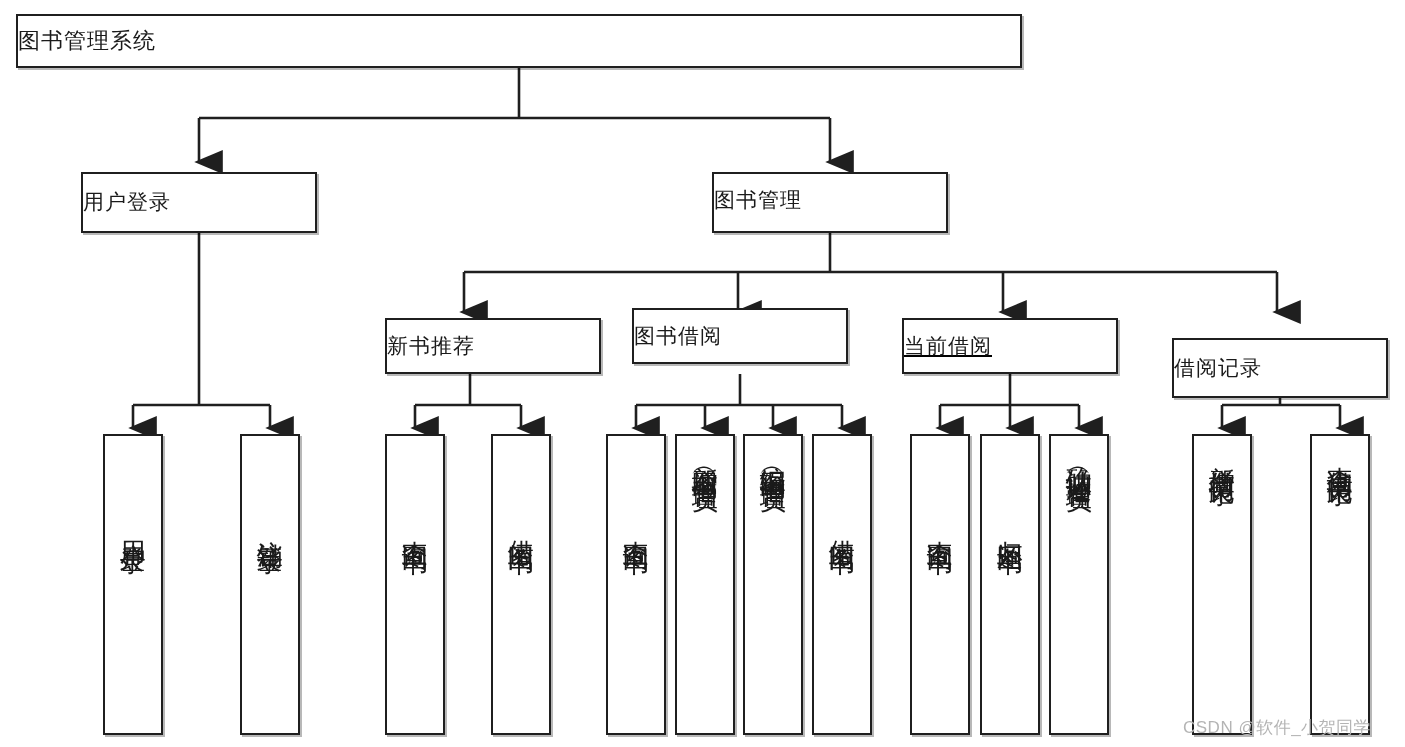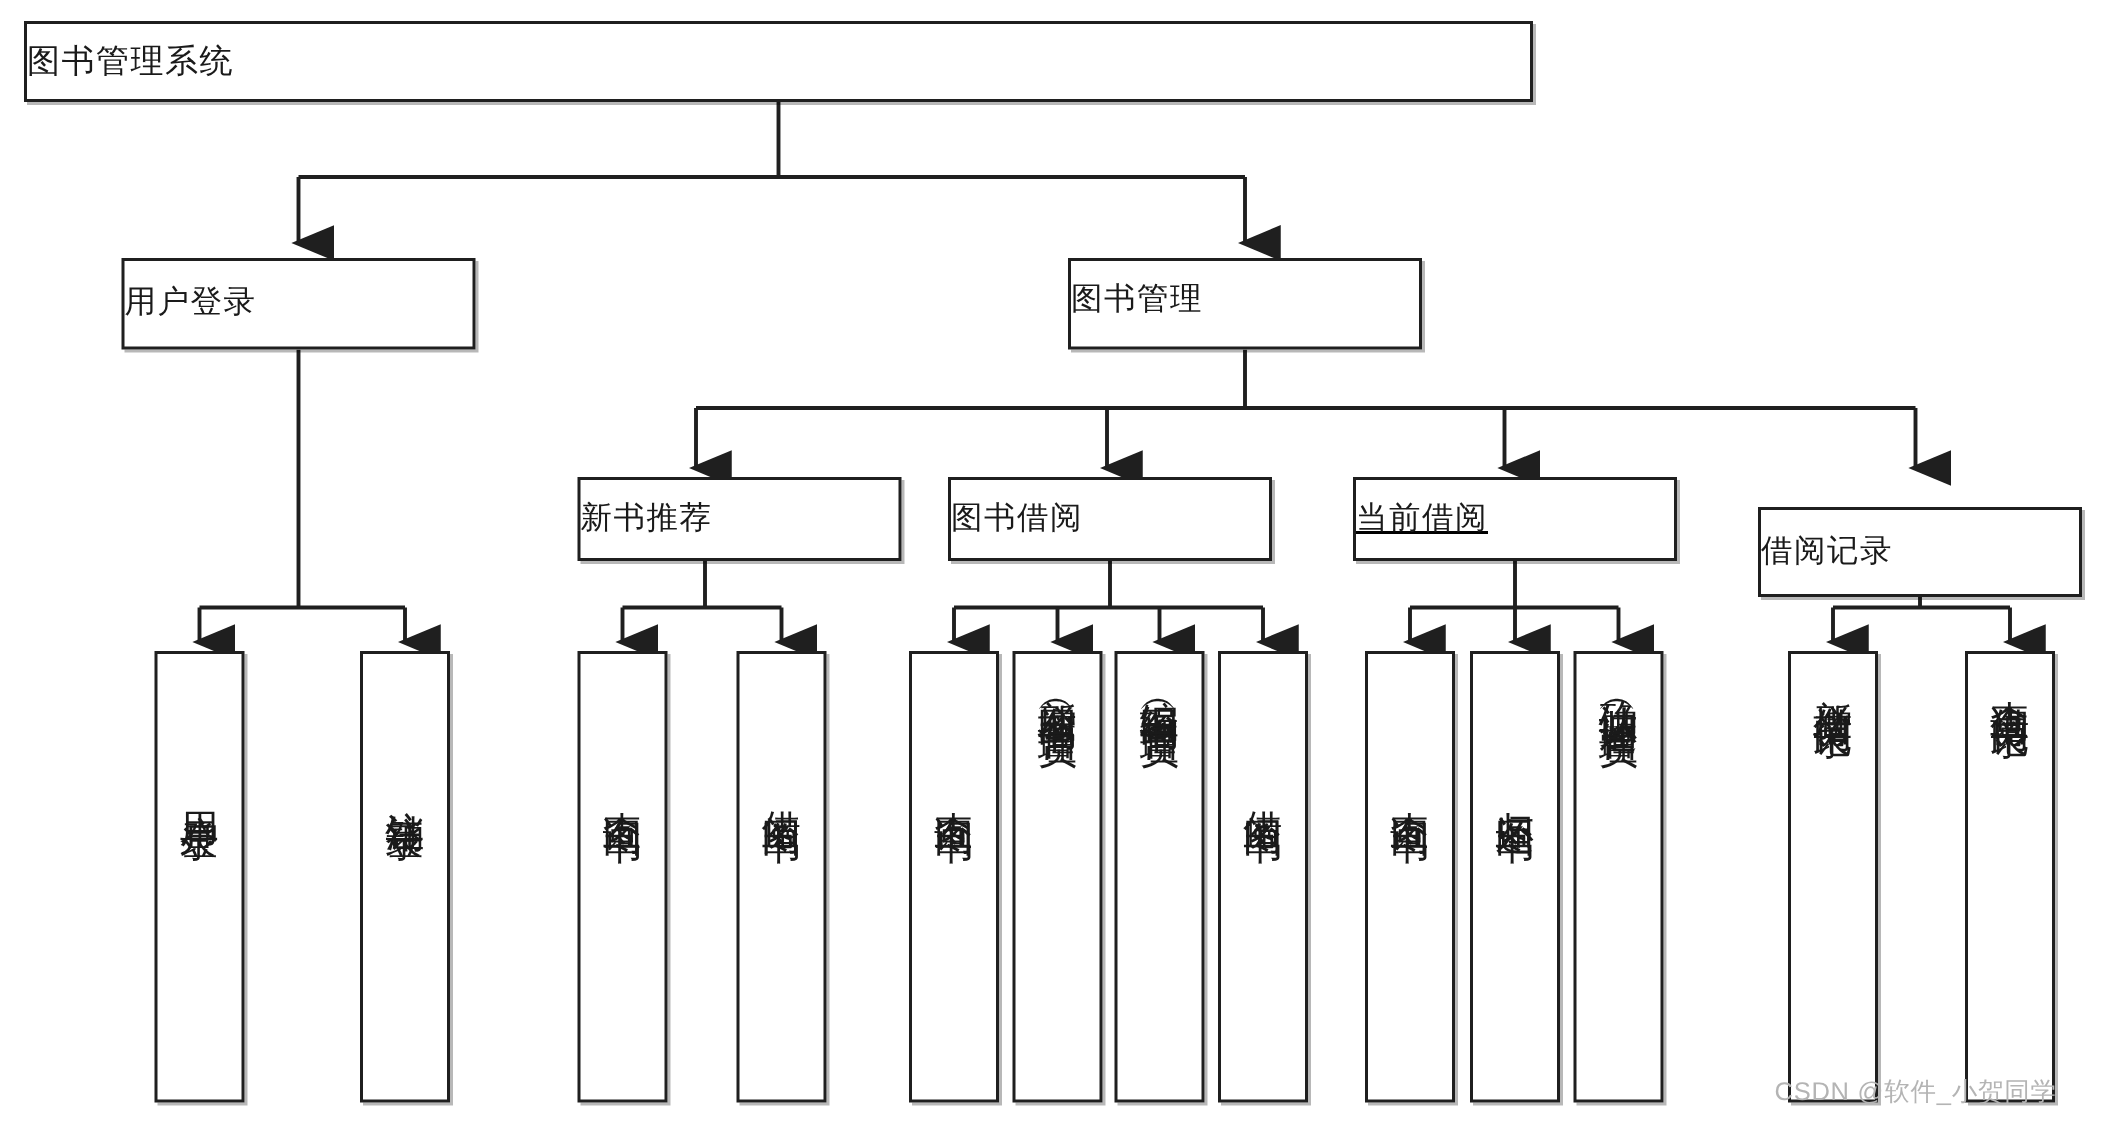--- a/index.html
+++ b/index.html
@@ -145,21 +145,21 @@
   </div>
 
   <div class="node horizontal" style="left:712px; top:172px; width:236px; height:61px;font-family:Liberation Mono, monospace;">
     <span class="node-label">图书管理</span>
   </div>
 
   <div class="node horizontal" style="left:362px; top:318px; width:216px; height:56px;margin-left:23px;">
     <span class="node-label">新书推荐</span>
   </div>
 
-  <div class="node horizontal" style="left:632px; top:318px; width:216px; height:56px;">
+  <div class="node horizontal" style="left:632px; top:308px; width:216px; height:56px;">
     <span class="node-label">图书借阅</span>
   </div>
 
   <div class="node horizontal" style="left:902px; top:318px; width:216px; height:56px;text-decoration:underline;">
     <span class="node-label">当前借阅</span>
   </div>
 
   <div class="node horizontal" style="left:1172px; top:318px; width:216px; height:60px;margin-top:20px;">
     <span class="node-label">借阅记录</span>
   </div>

